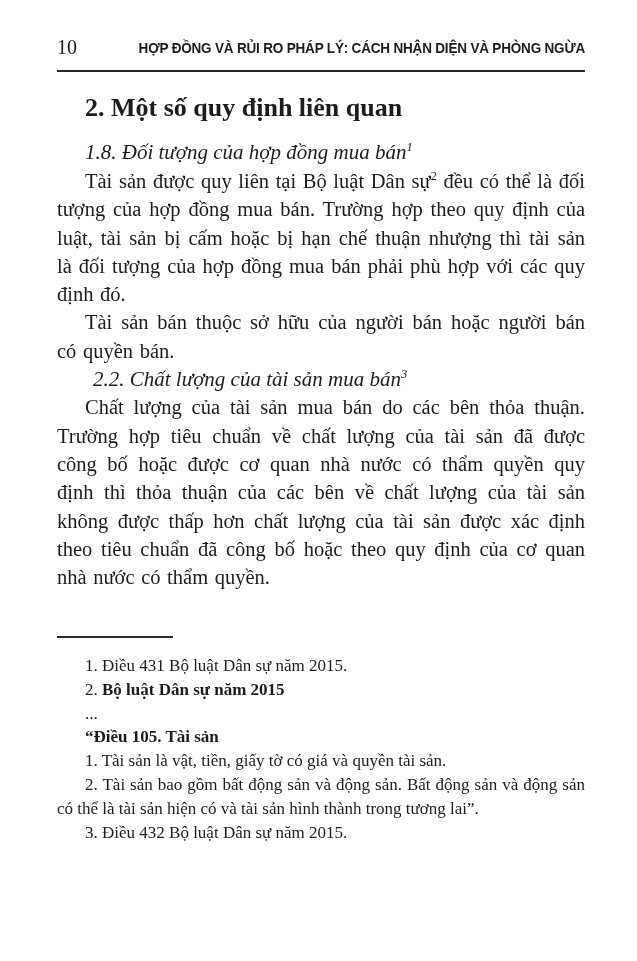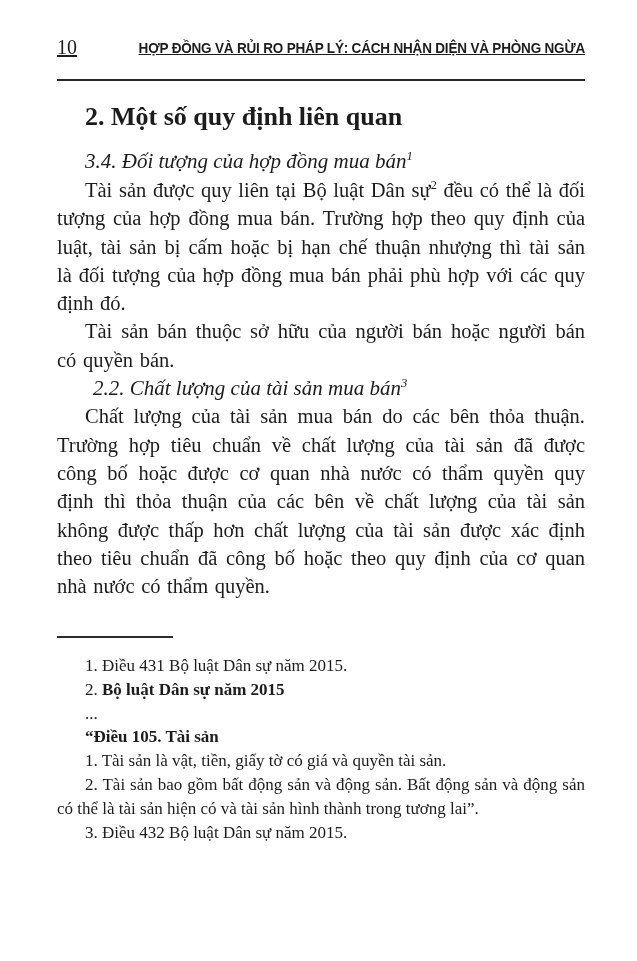--- a/index.html
+++ b/index.html
@@ -14,22 +14,21 @@
     box-sizing: border-box;
     padding: 38px 52px 0 57px;
     overflow: hidden;
   }
   
   .header {
     display: flex;
     justify-content: space-between;
     align-items: flex-end;
     border-bottom: 2px solid #262626;
-    padding-bottom: 22px;
-    text-decoration: underline;
+    padding-bottom: 13px;
   }
   .page-num {
     font-size: 20px;
     line-height: 19px;
   }
   .running-title {
     font-family: "Liberation Sans", sans-serif;
     font-weight: bold;
     font-size: 15px;
     line-height: 19px;
@@ -101,21 +100,21 @@
 
 <div class="page">
 
   <div class="header">
     <span class="page-num">10</span>
     <span class="running-title">HỢP ĐỒNG VÀ RỦI RO PHÁP LÝ: CÁCH NHẬN DIỆN VÀ PHÒNG NGỪA</span>
   </div>
 
   <div class="section-heading">2. Một số quy định liên quan</div>
 
-  <div class="subheading-1"><span>3.4. Đối tượng của hợp đồng mua bán</span><sup class="fn-ref">1</sup></div>
+  <div class="subheading-1"><span>1.8. Đối tượng của hợp đồng mua bán</span><sup class="fn-ref">1</sup></div>
 
   <p class="body-text"><span>Tài sản được quy liên tại Bộ luật Dân sự</span><sup class="fn-ref">2</sup><span> đều có thể là đối tượng của hợp đồng mua bán. Trường hợp theo quy định của luật, tài sản bị cấm hoặc bị hạn chế thuận nhượng thì tài sản là đối tượng của hợp đồng mua bán phải phù hợp với các quy định đó.</span></p>
 
   <p class="body-text">Tài sản bán thuộc sở hữu của người bán hoặc người bán có quyền bán.</p>
 
   <div class="subheading-2"><span>2.2. Chất lượng của tài sản mua bán</span><sup class="fn-ref">3</sup></div>
 
   <p class="body-text">Chất lượng của tài sản mua bán do các bên thỏa thuận. Trường hợp tiêu chuẩn về chất lượng của tài sản đã được công bố hoặc được cơ quan nhà nước có thẩm quyền quy định thì thỏa thuận của các bên về chất lượng của tài sản không được thấp hơn chất lượng của tài sản được xác định theo tiêu chuẩn đã công bố hoặc theo quy định của cơ quan nhà nước có thẩm quyền.</p>
 
   <div class="footnote-area">

